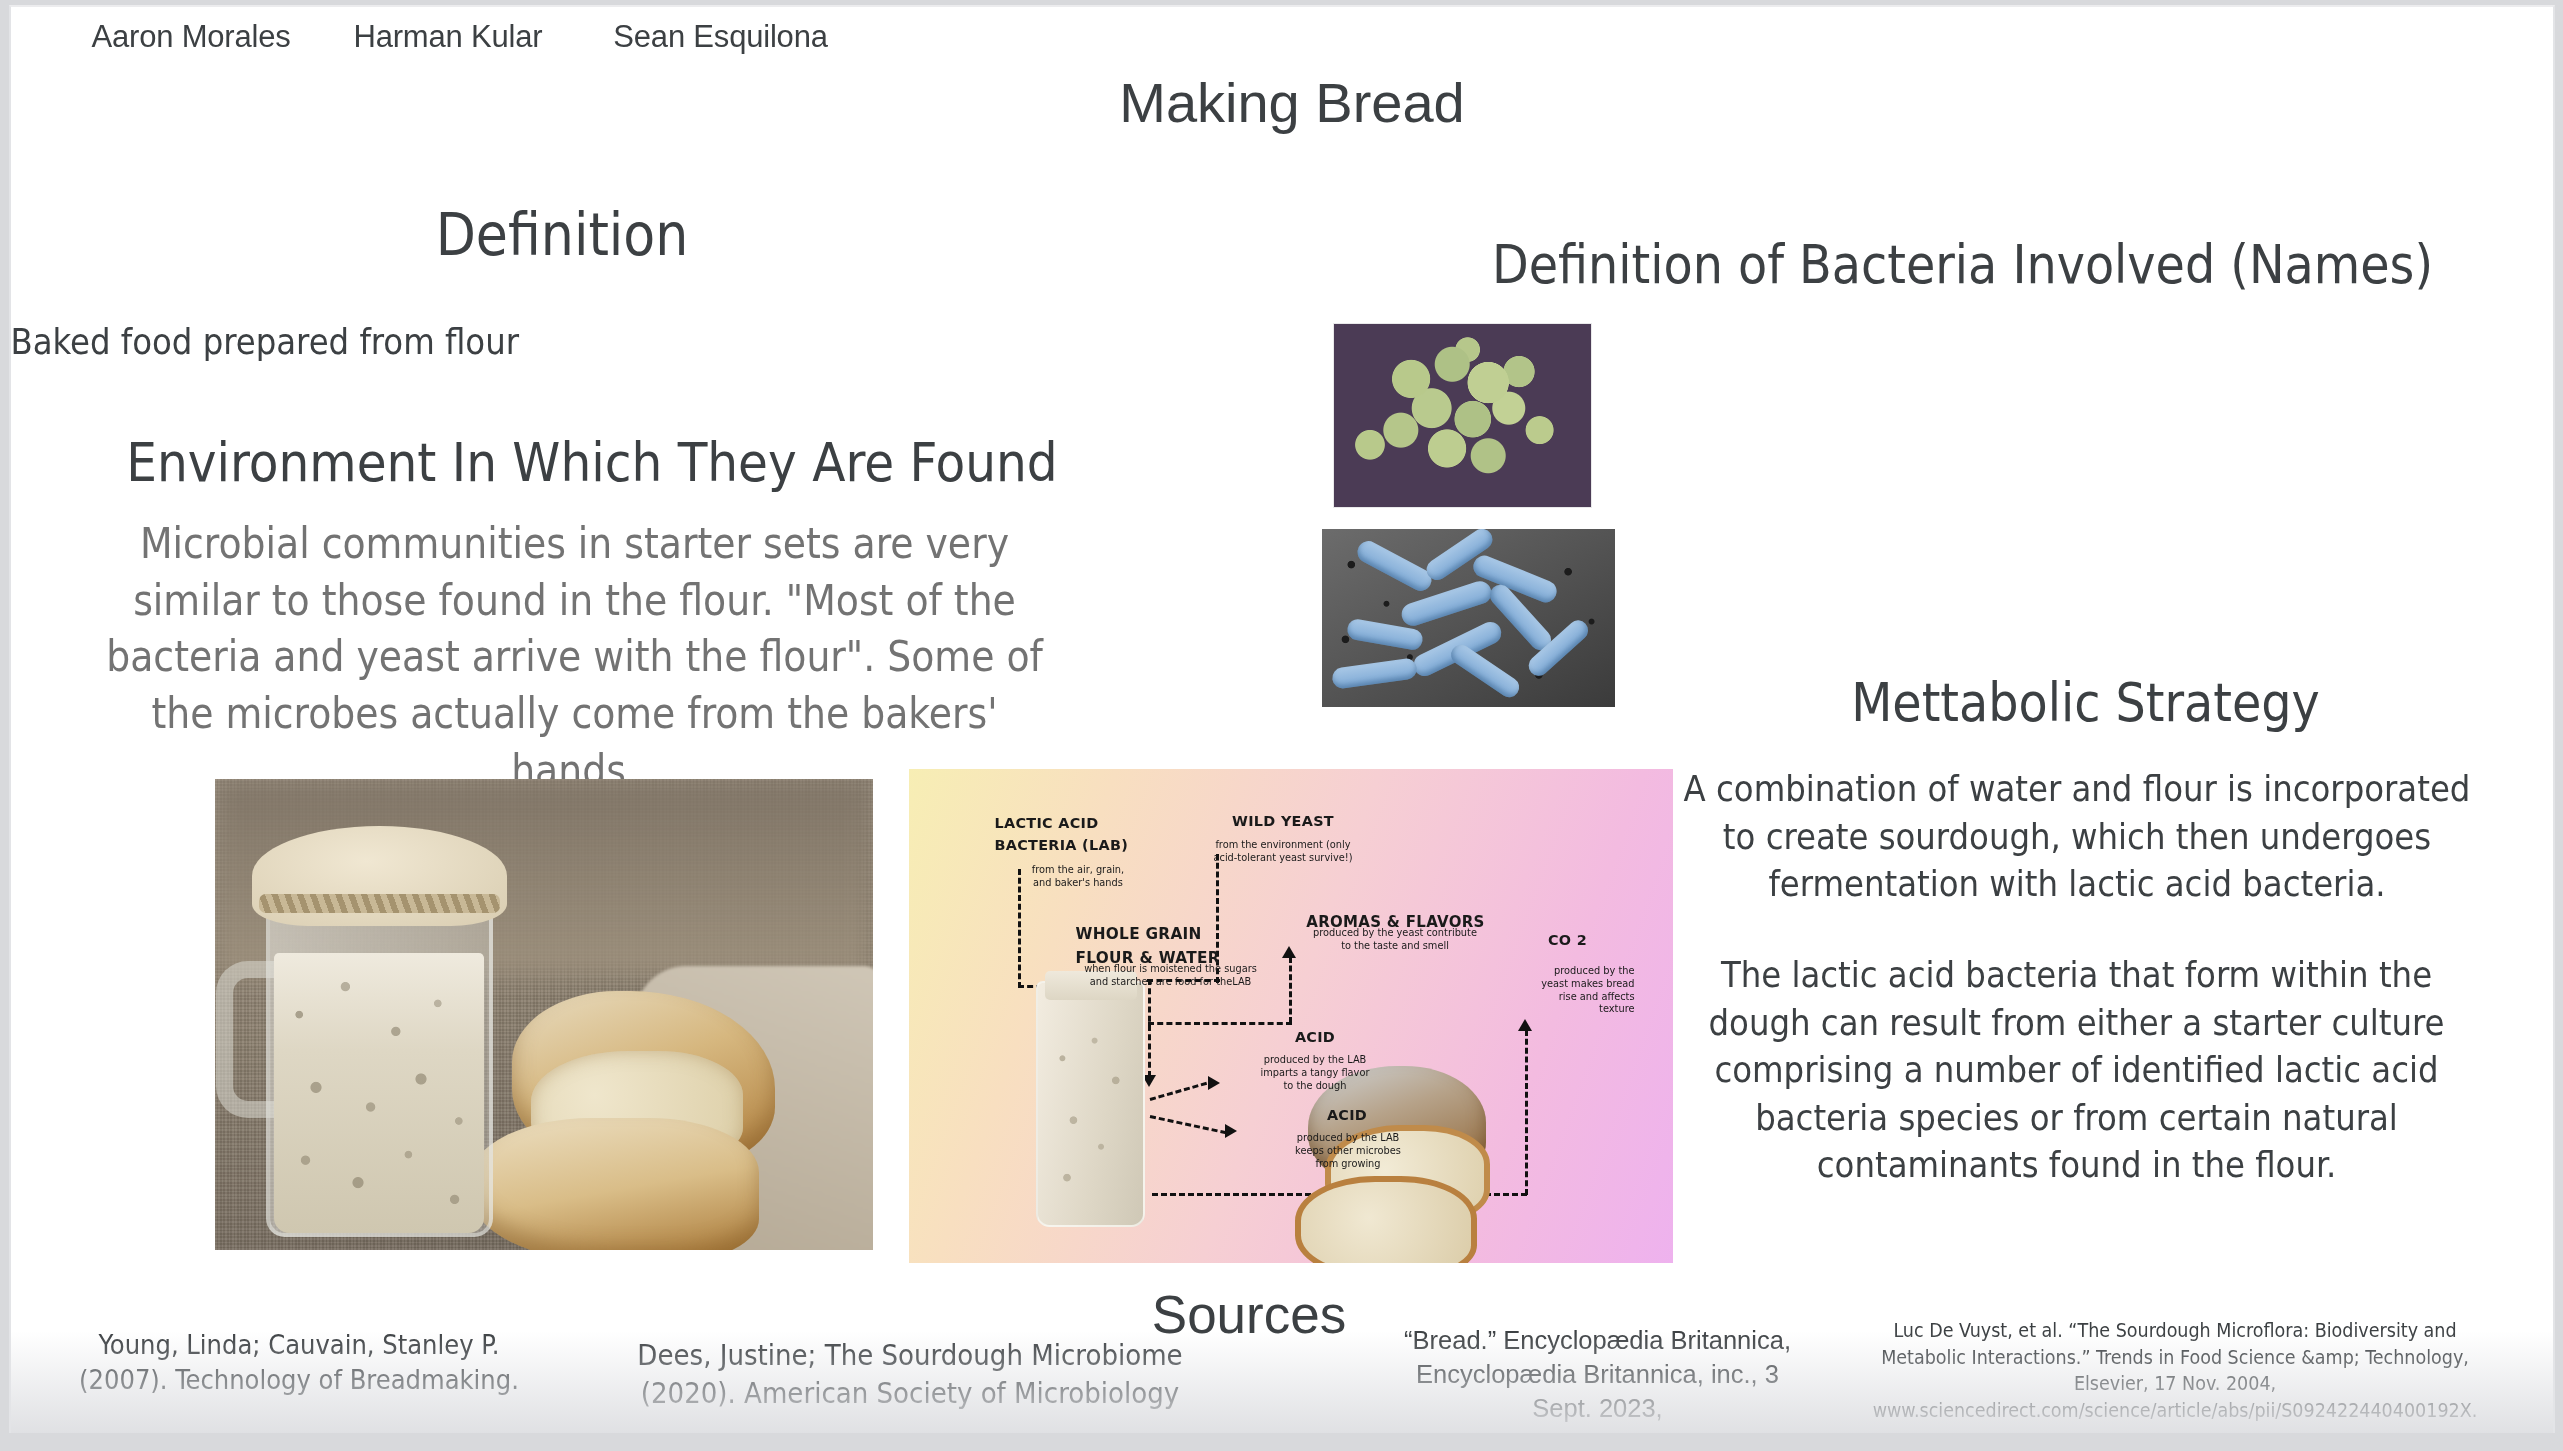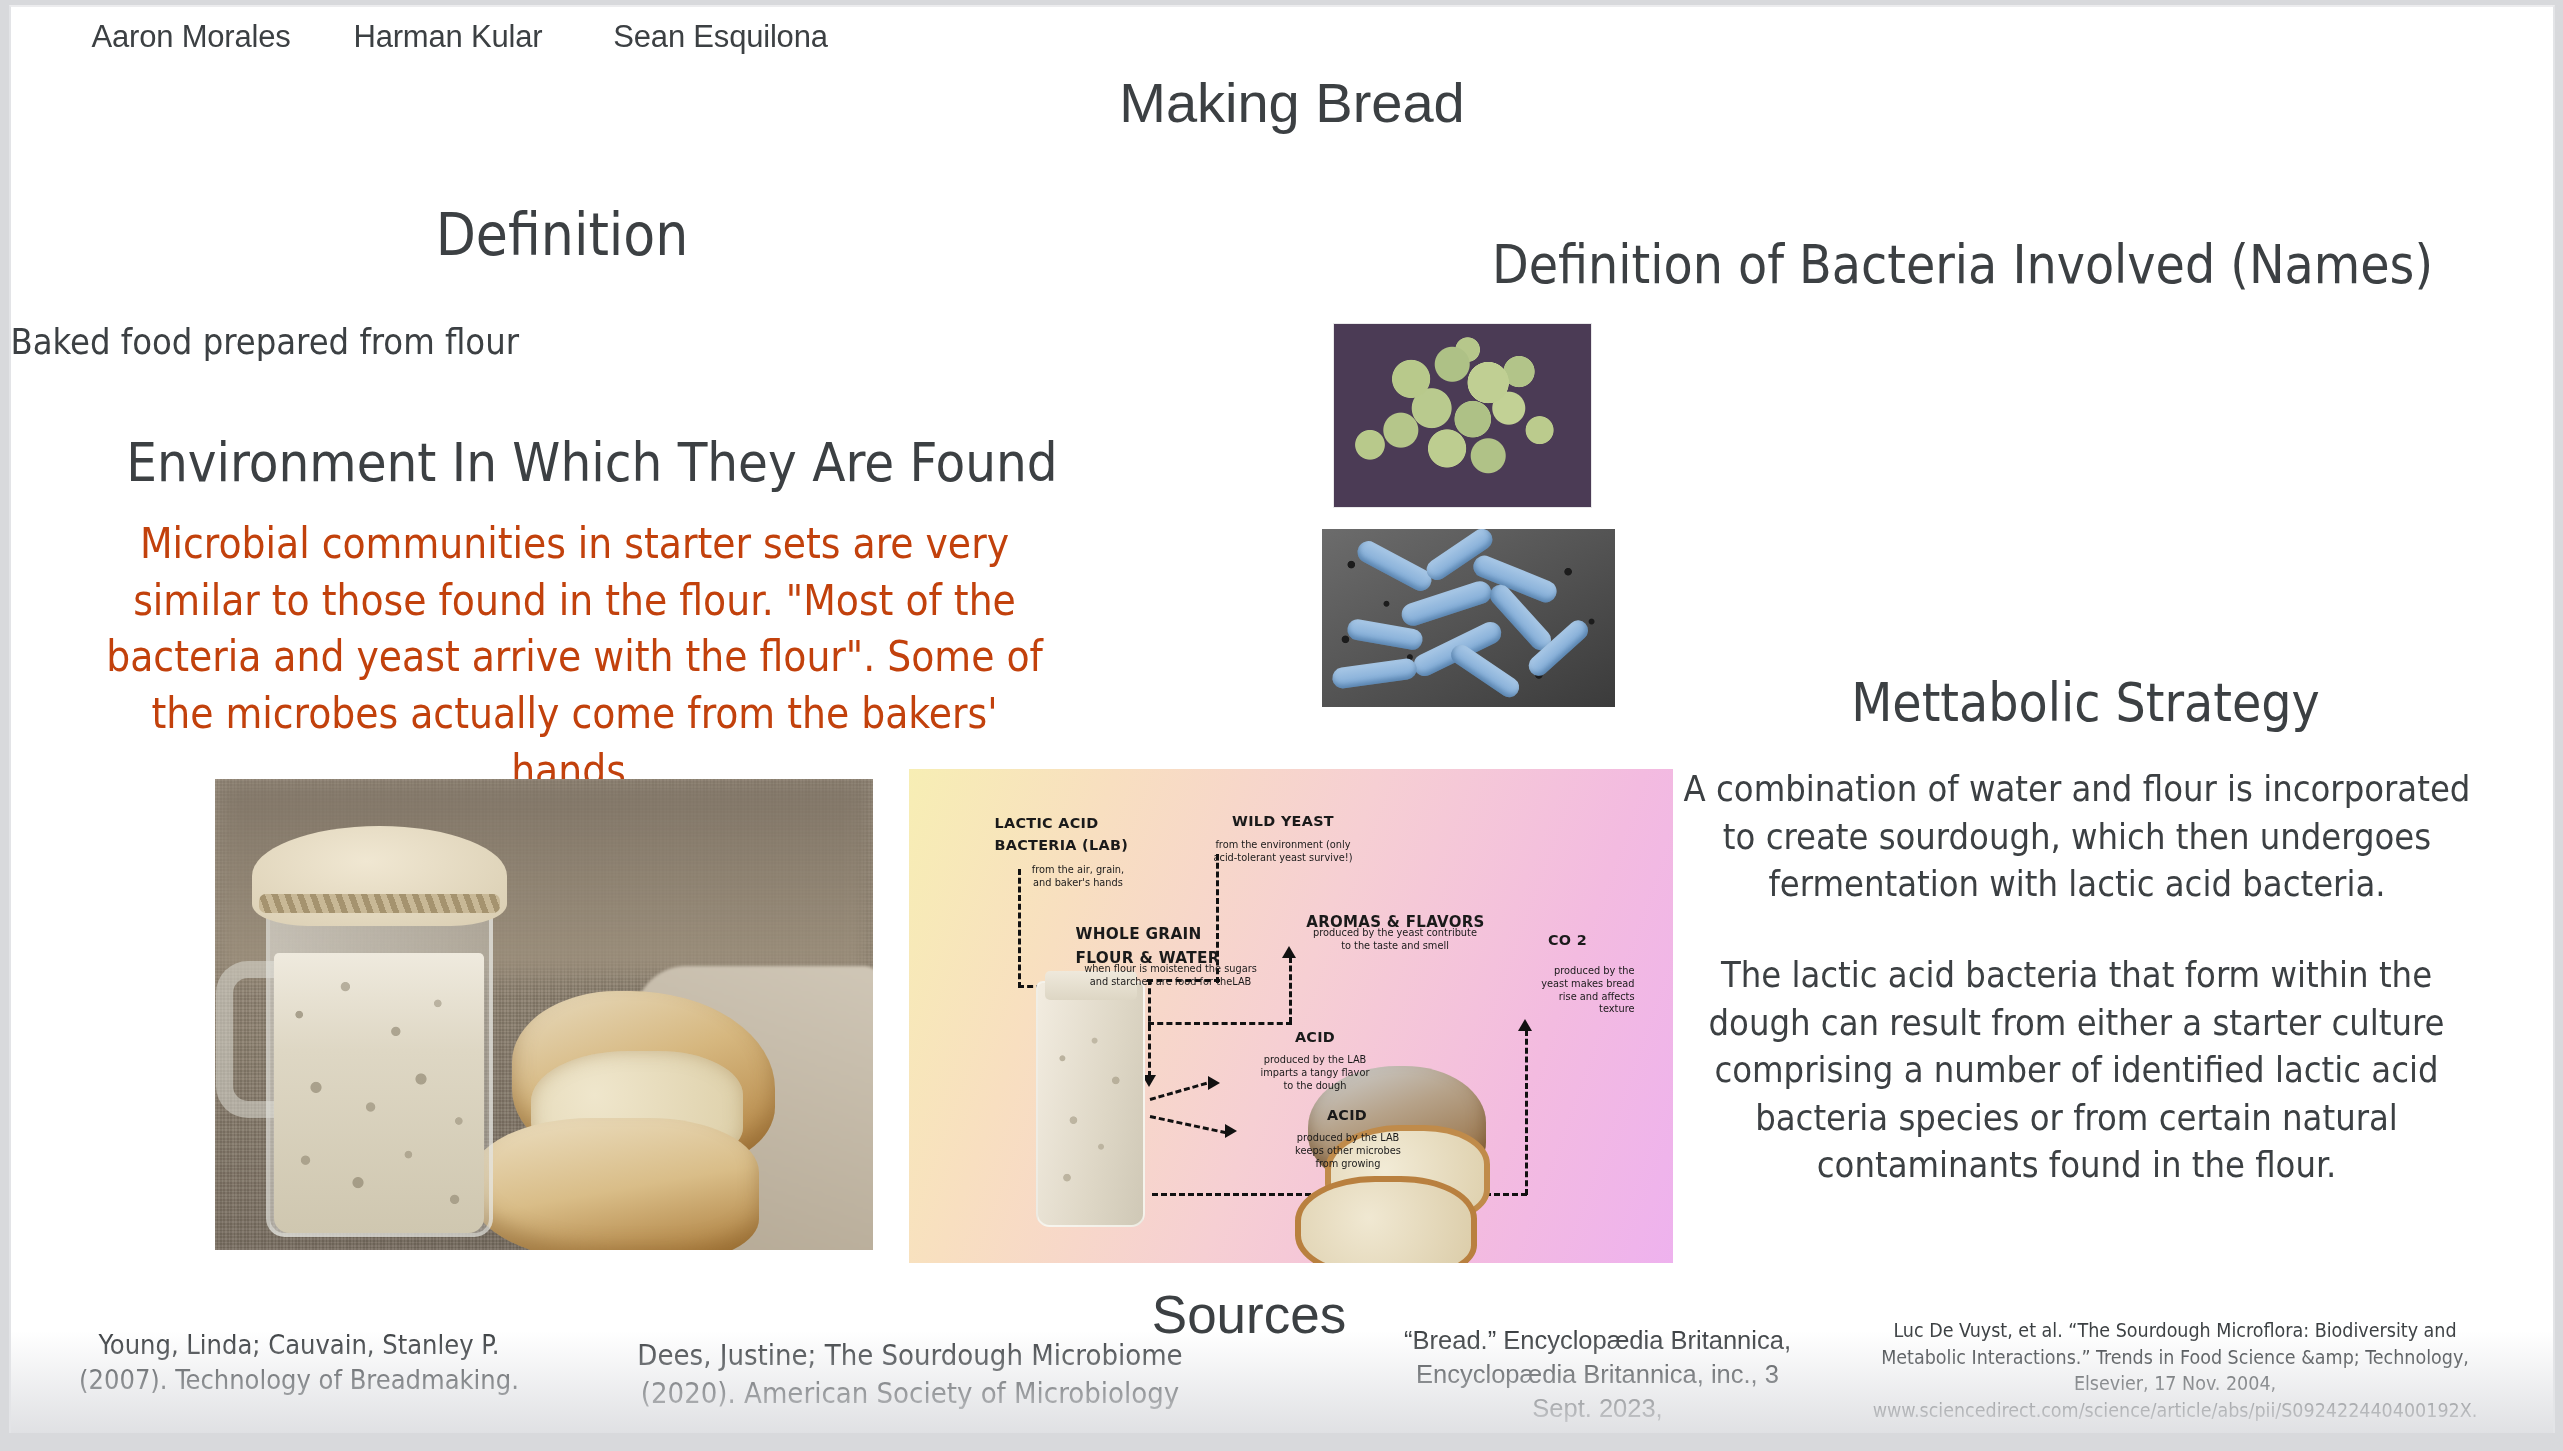--- a/index.html
+++ b/index.html
@@ -35,21 +35,21 @@
 
   
   .h-definition { position:absolute; top:194px; left:0; width:1103px; text-align:center;
                   font-size:58px; color:#3c4043; }
   .p-definition { position:absolute; top:314px; left:0; width:1103px; 
                   font-size:36px; color:#3c4043; }
 
   .h-env { position:absolute; top:424px; left:81px; width:1001px; text-align:center;
            font-size:54px; color:#3c4043; }
   .p-env { position:absolute; top:509px; left:93px; width:942px; text-align:center;
-           font-size:42px; line-height:1.35; color:#c2410c; }
+           font-size:42px; line-height:1.35; color:#737373; }
 
   
   .h-bact { position:absolute; top:227px; left:1375px; width:1154px; text-align:center;
             font-size:53px; color:#3c4043; }
   .p-yeast { position:absolute; top:323px; left:1617px; width:912px; text-align:center;
              font-size:40px; line-height:1.26; color:#3c4043; }
   .p-lab { position:absolute; top:526px; left:1625px; width:900px; text-align:center;
            font-size:33px; line-height:1.29; color:#3c4043; }
   .h-meta { position:absolute; top:665px; left:1625px; width:900px; text-align:center;
             font-size:53px; color:#3c4043; }

